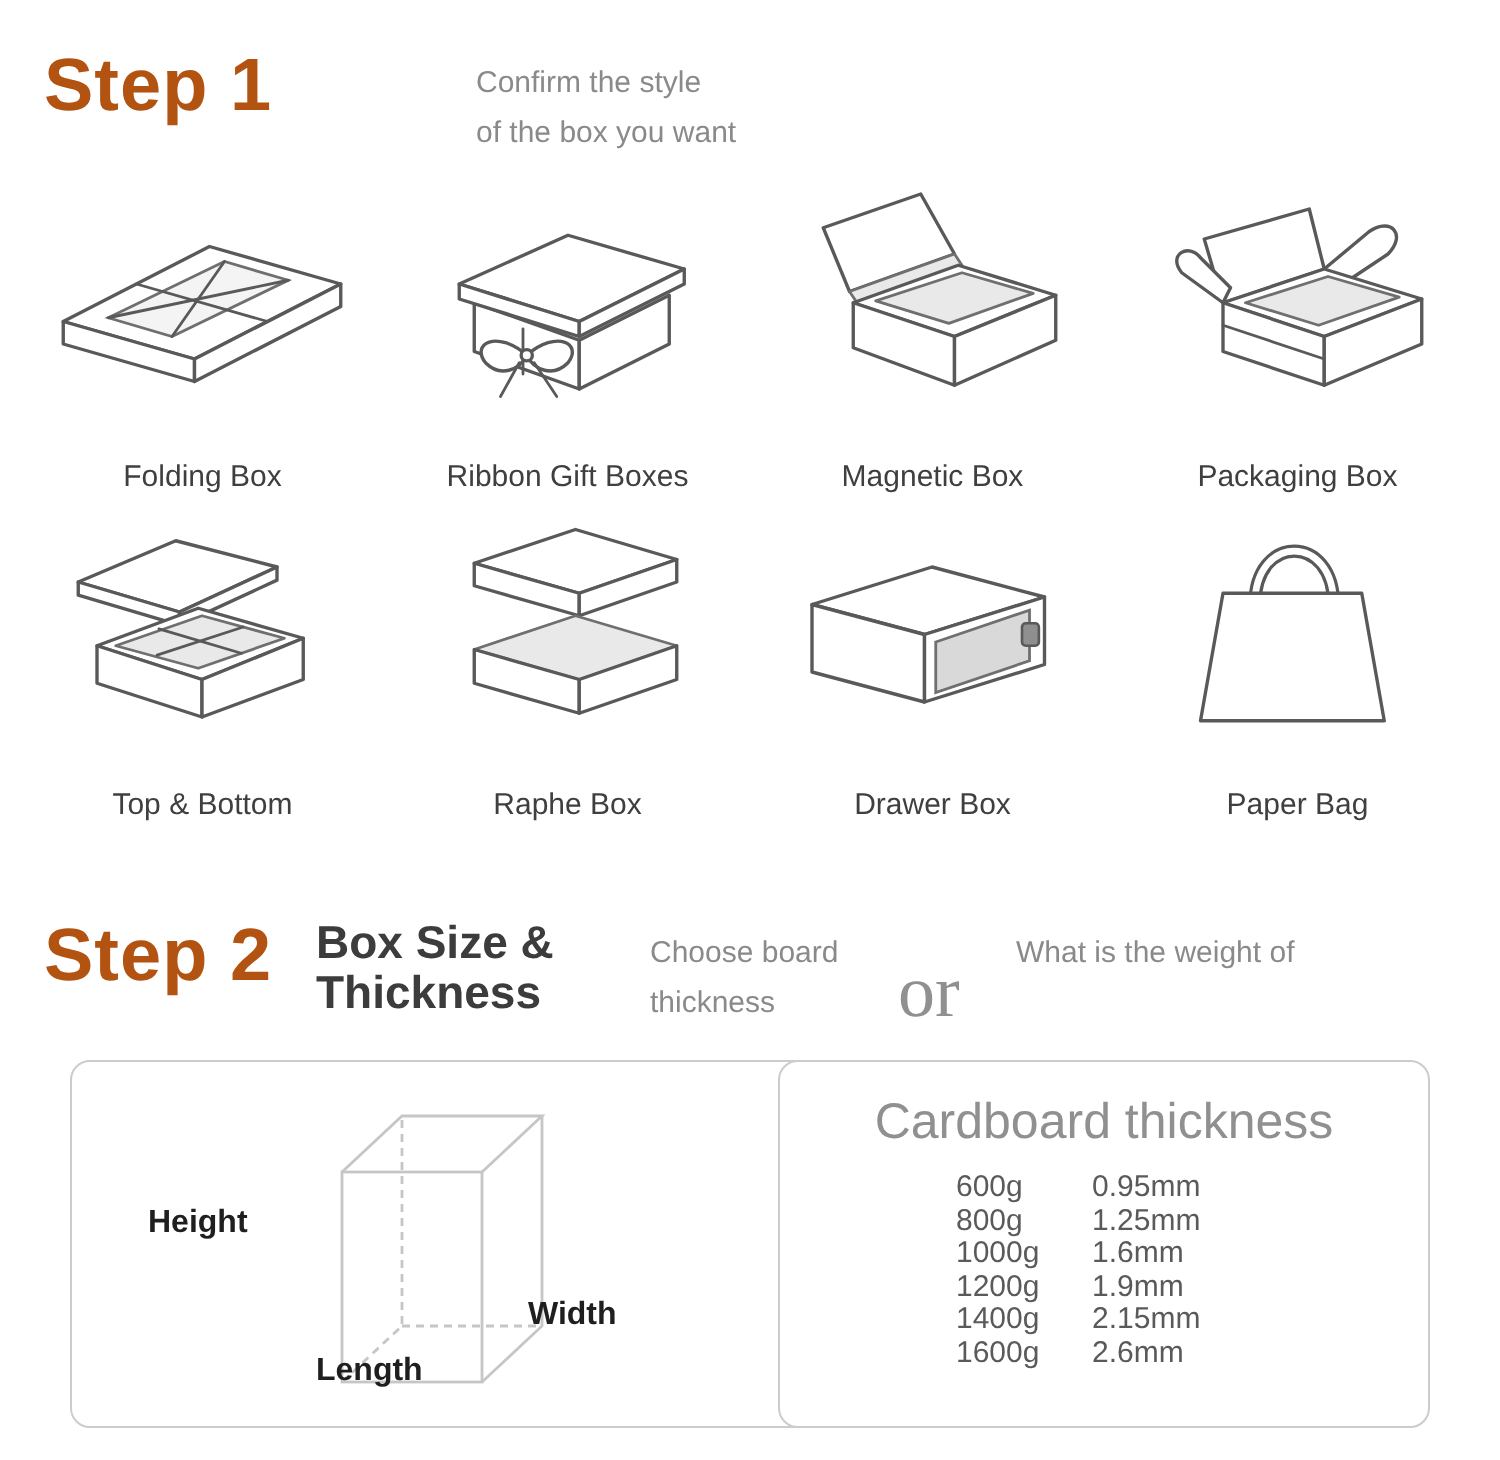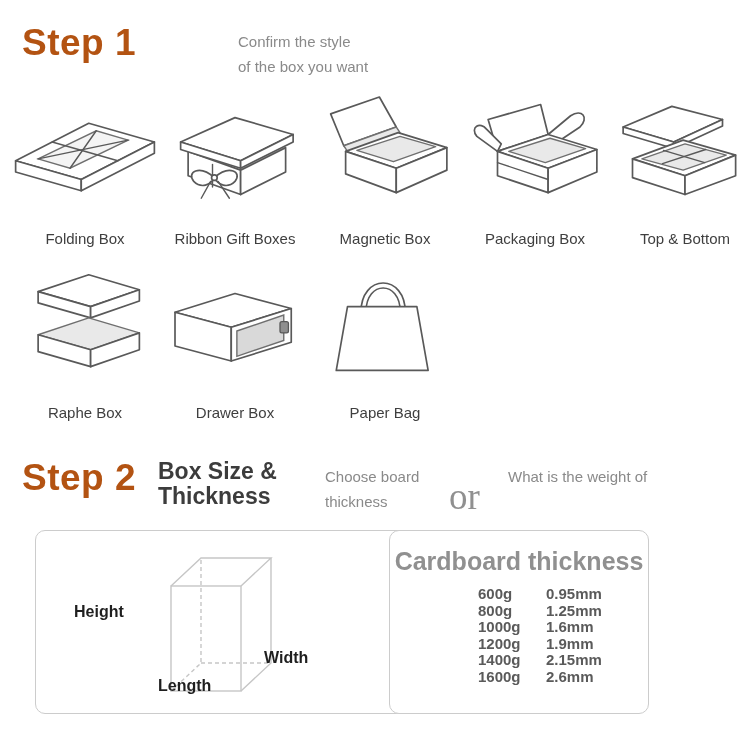--- a/index.html
+++ b/index.html
@@ -22,21 +22,21 @@
     position:absolute; font-family:"Liberation Serif", serif;
     font-size:37px; color:var(--muted,#909090);
   }
   
   .s1-label { left:22px; top:22px; }
   .s1-title { left:158px; top:24px; }
   .s1-desc  { left:238px; top:29px; }
   
   .box-grid {
     position:absolute; left:10px; top:86px; width:730px;
-    display:grid; grid-template-columns:repeat(5,1fr); row-gap:10px;
+    display:grid; grid-template-columns:repeat(4,1fr); 
   }
   .cell { display:flex; flex-direction:column; align-items:center; }
   .icon-wrap { height:142px; display:flex; align-items:center; justify-content:center; }
   .icon-wrap svg { width:150px; height:132px; }
   .cell-label { font-size:15px; color:#3f3f3f; margin-top:2px; height:20px; }
   
   .ln  { fill:#ffffff; stroke:#595959; stroke-width:1.8; stroke-linejoin:round; stroke-linecap:round; }
   .lng { fill:#e9e9e9; stroke:#6f6f6f; stroke-width:1.5; stroke-linejoin:round; }
   .lnl { fill:none; stroke:#595959; stroke-width:1.5; stroke-linecap:round; }
   
@@ -44,21 +44,21 @@
   .s2-title { left:158px; top:459px; }
   .s2-opt1  { left:325px; top:464px; }
   .s2-or    { left:449px; top:458px;margin-top:17px; }
   .s2-opt2  { left:508px; top:464px; }
   
   .panel {
     position:absolute; top:530px; height:184px; background:#fff;
     border:1px solid var(--panel-border,#cccccc); border-radius:10px; box-sizing:border-box;
   }
   .panel-left  { left:35px;  width:376px; }
-  .panel-right { left:389px; width:260px;font-weight:bold; }
+  .panel-right { left:389px; width:326px; }
   .cube-svg { position:absolute; left:110px; top:10px; }
   .dim-label { position:absolute; font-size:16px; font-weight:bold; color:#1f1f1f; }
   .dim-height { left:38px;  top:72px; }
   .dim-width  { left:228px; top:118px; }
   .dim-length { left:122px; top:146px; }
   .thick-title {
     margin-top:16px; text-align:center; font-size:25px;
     color:var(--muted,#8c8c8c);
   }
   .thick-table { margin:10px 0 0 88px; font-size:15px; color:#5a5a5a; }

